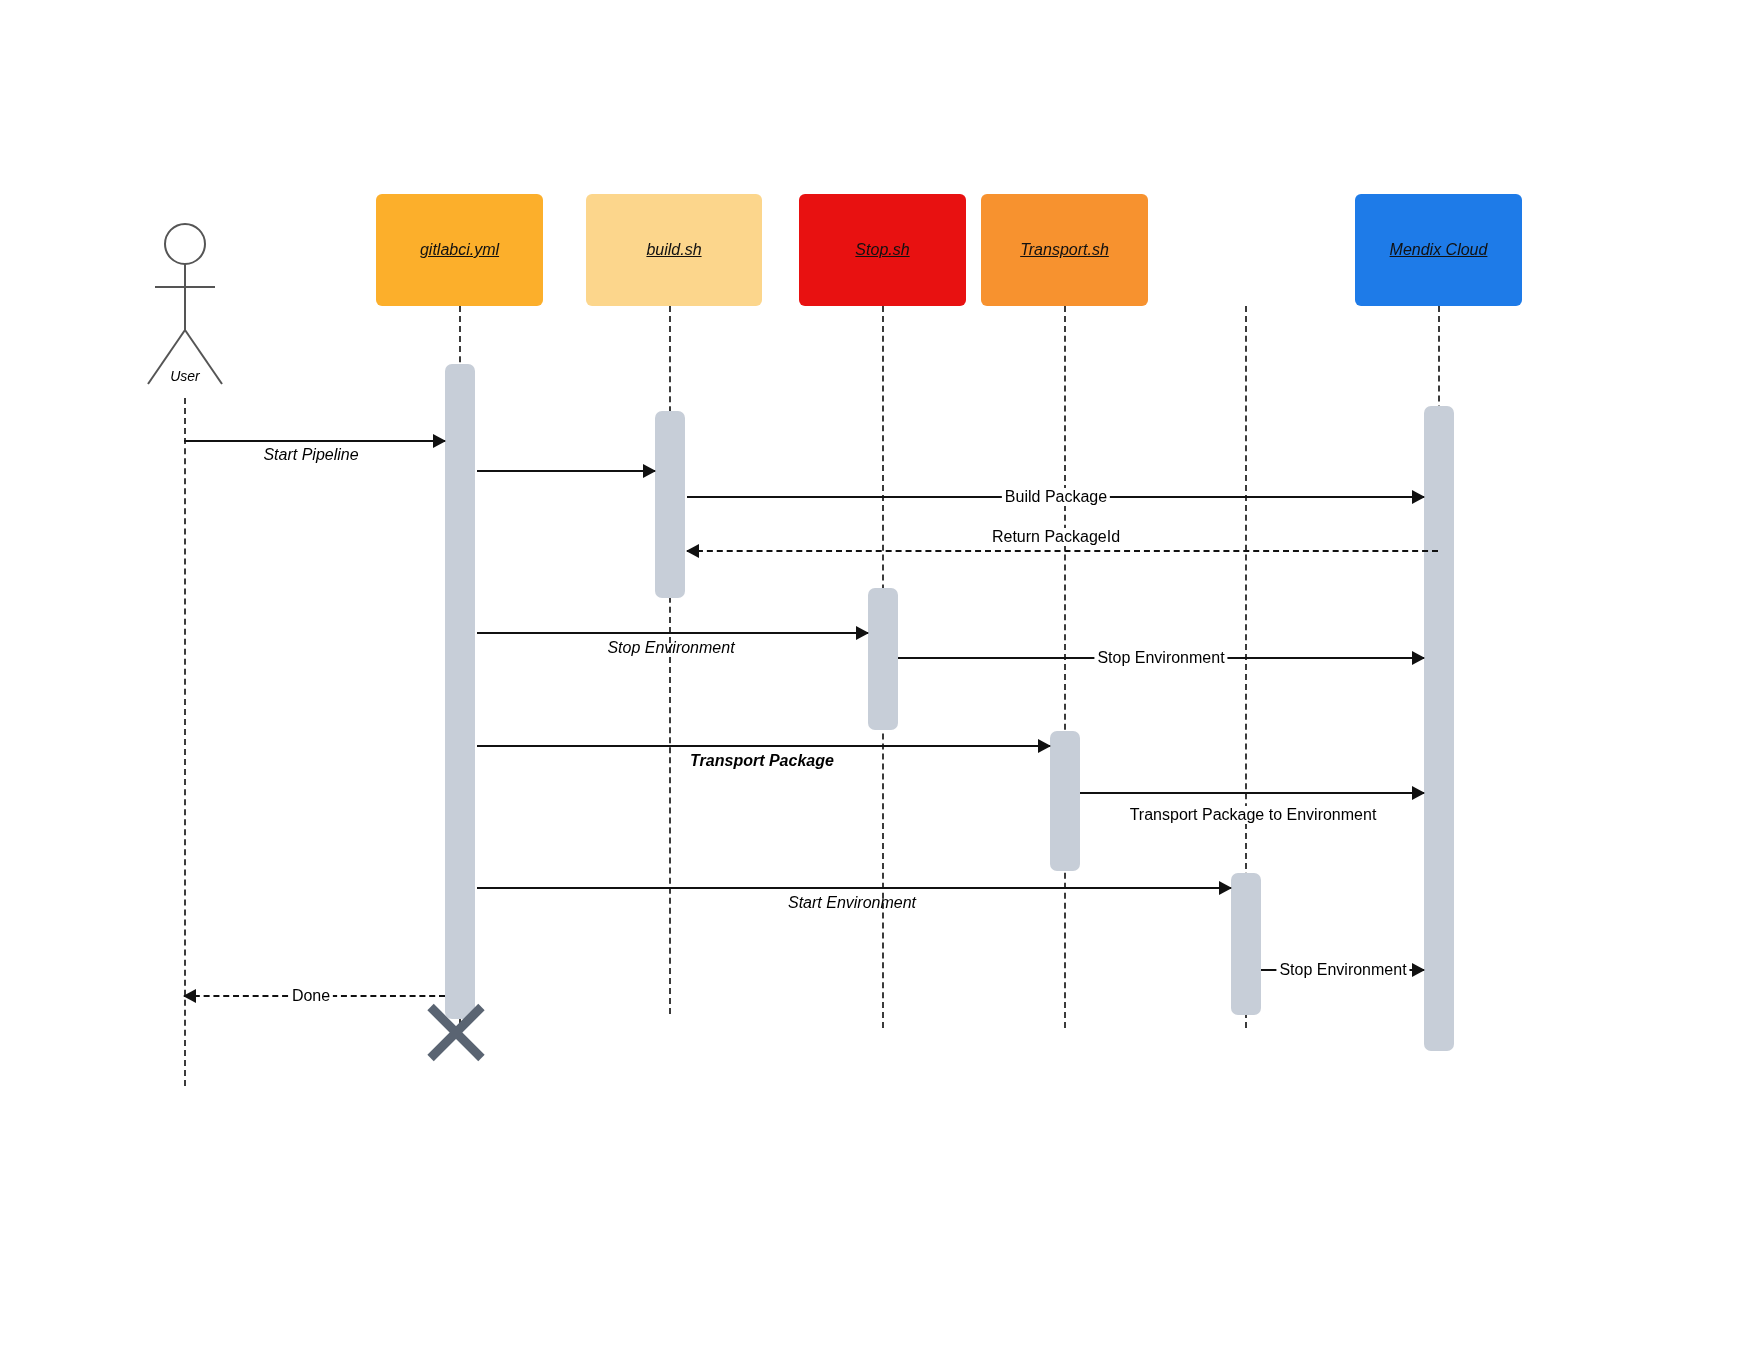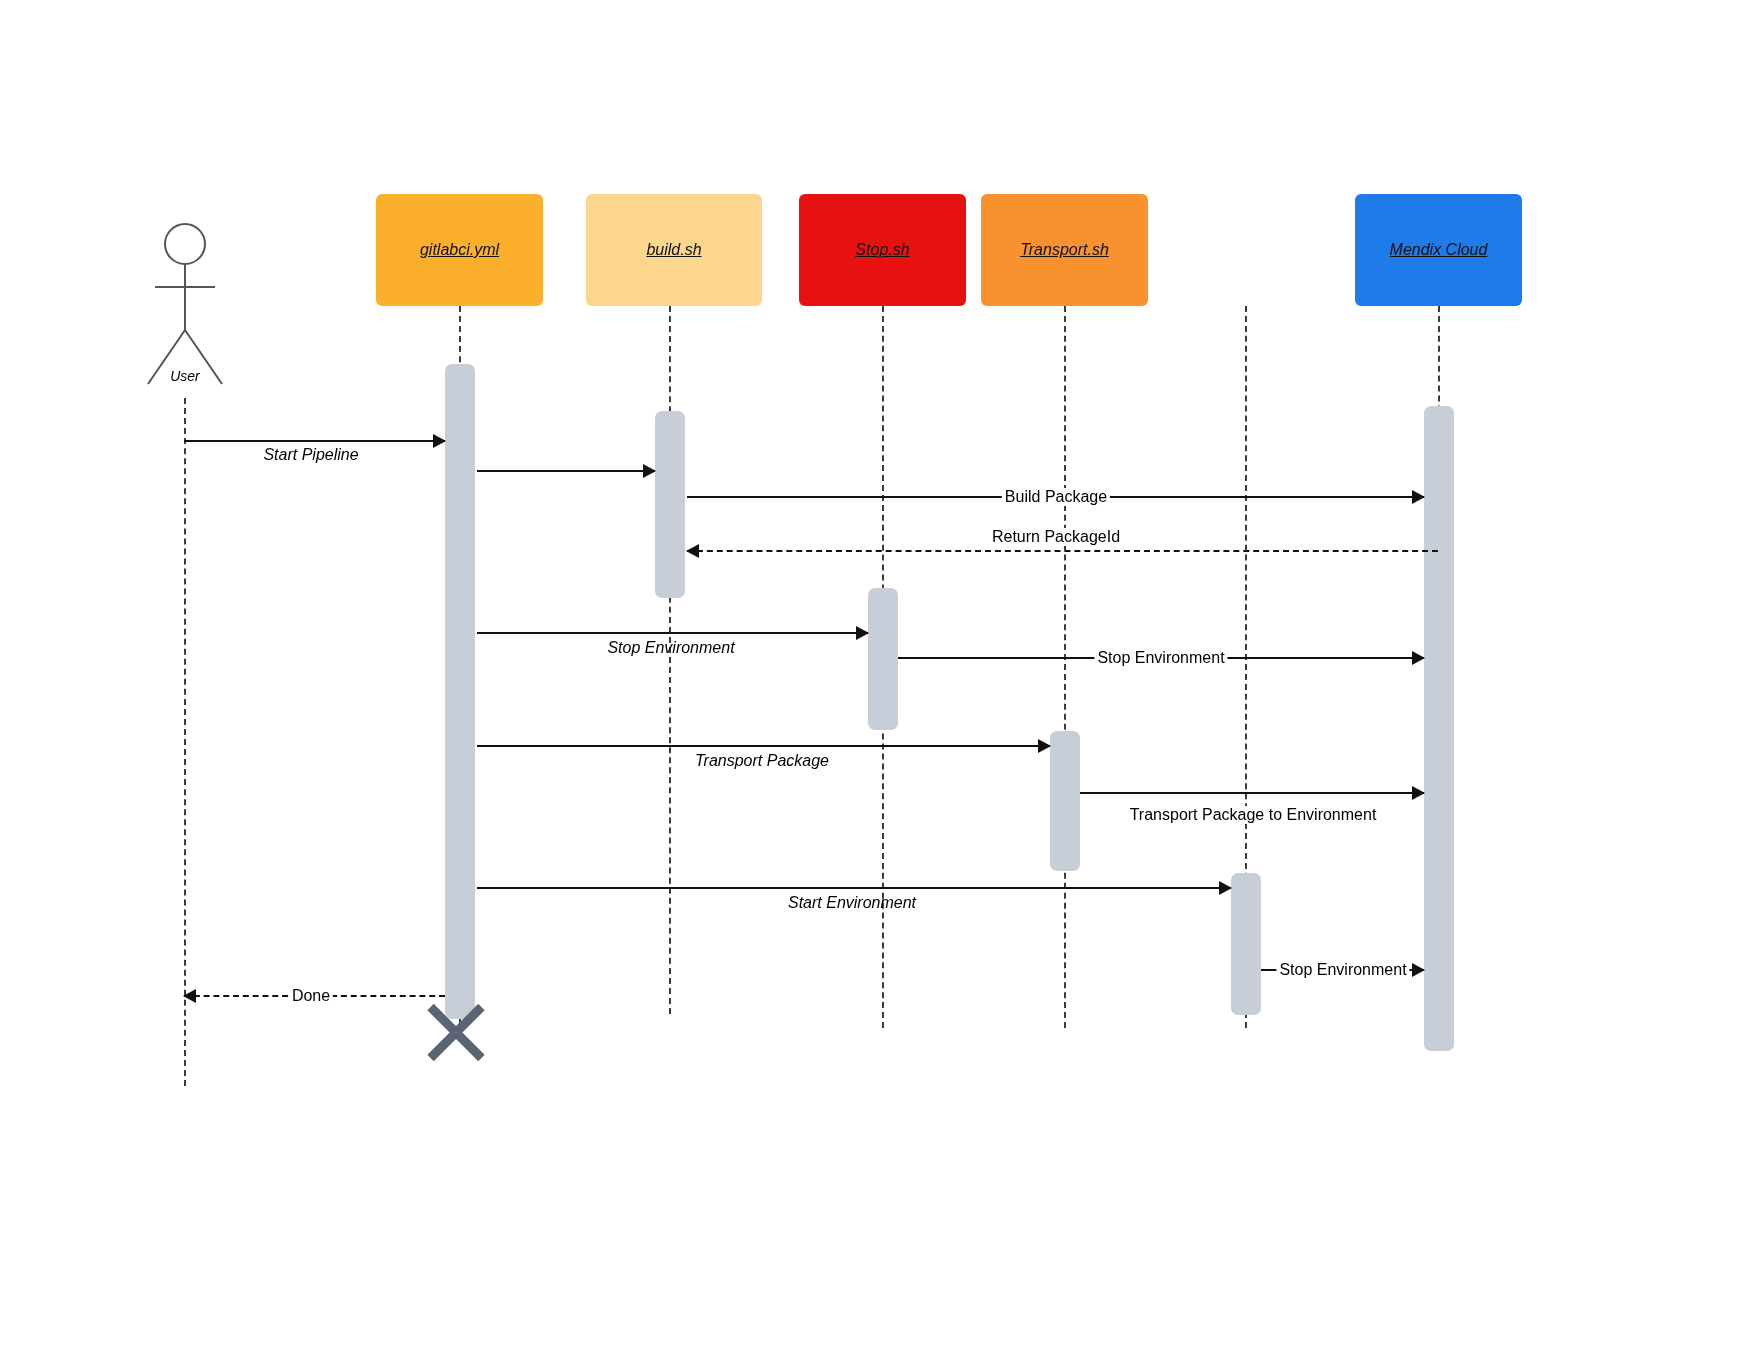--- a/index.html
+++ b/index.html
@@ -255,21 +255,21 @@
   <div class="msg" style="left:898px; top:657px; width:526px;">
     <div class="line"></div>
     <div class="head-right"></div>
   </div>
   <div class="msg-label-on" style="left:1161px; top:658px;">Stop Environment</div>
 
   <div class="msg" style="left:477px; top:745px; width:573px;">
     <div class="line"></div>
     <div class="head-right"></div>
   </div>
-  <div class="msg-label-below" style="left:762px; top:752px;">Transport Package</div>
+  <div class="msg-label-below" style="left:762px; top:752px;font-weight:bold;">Transport Package</div>
 
   <div class="msg" style="left:1080px; top:792px; width:344px;">
     <div class="line"></div>
     <div class="head-right"></div>
   </div>
   <div class="msg-label-on" style="left:1253px; top:815px;">Transport Package to Environment</div>
 
   <div class="msg" style="left:477px; top:887px; width:754px;">
     <div class="line"></div>
     <div class="head-right"></div>

